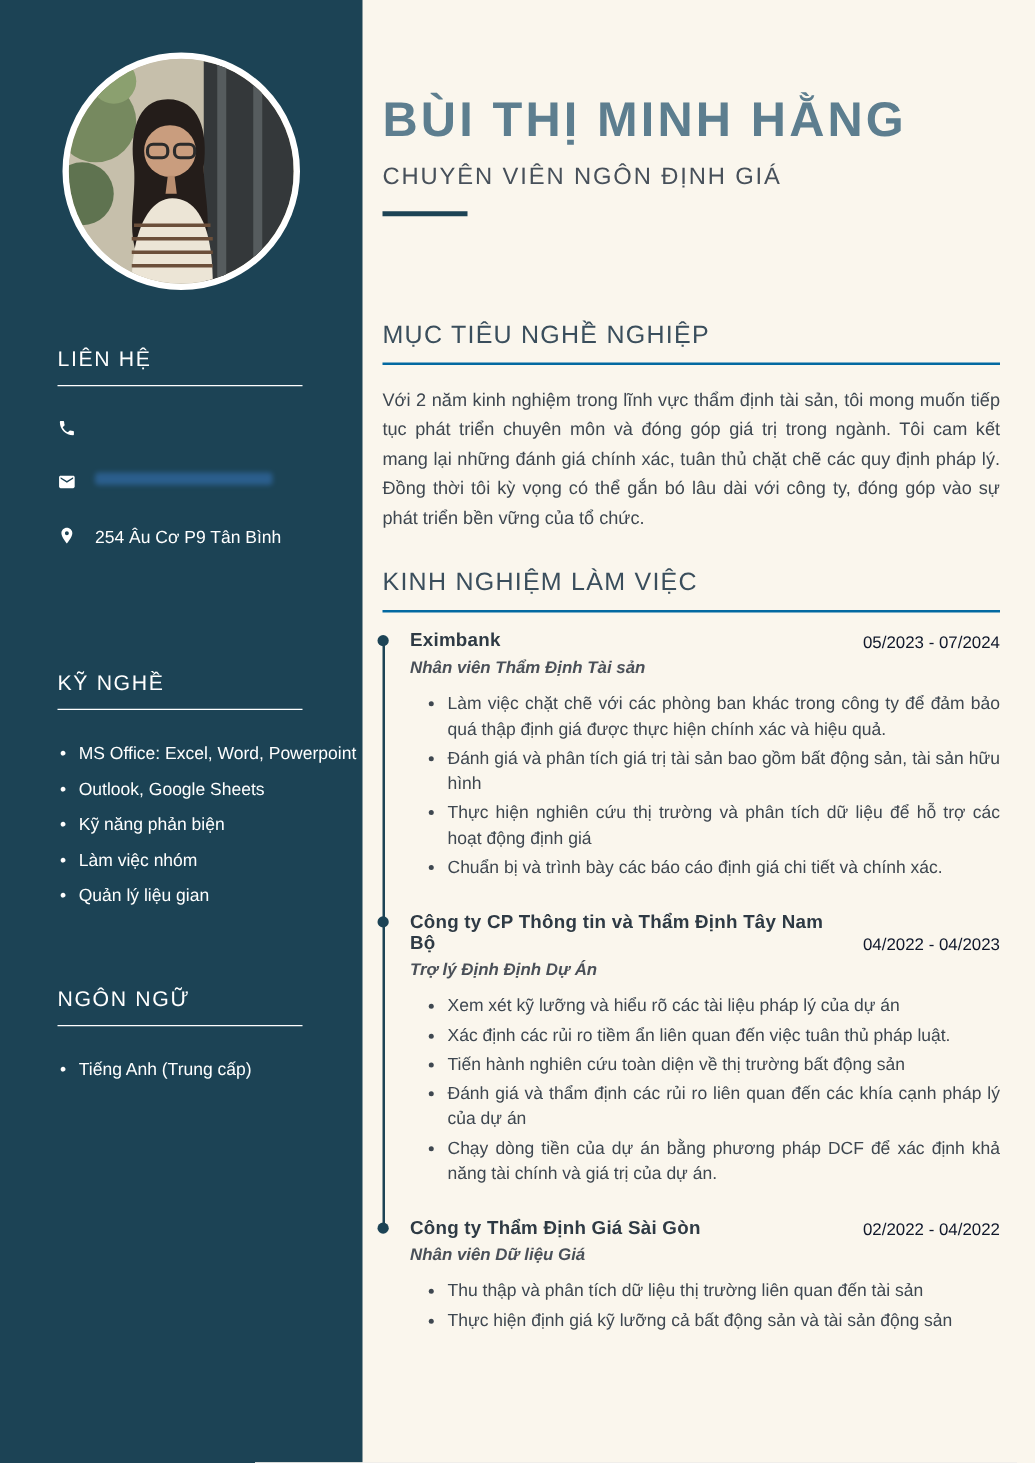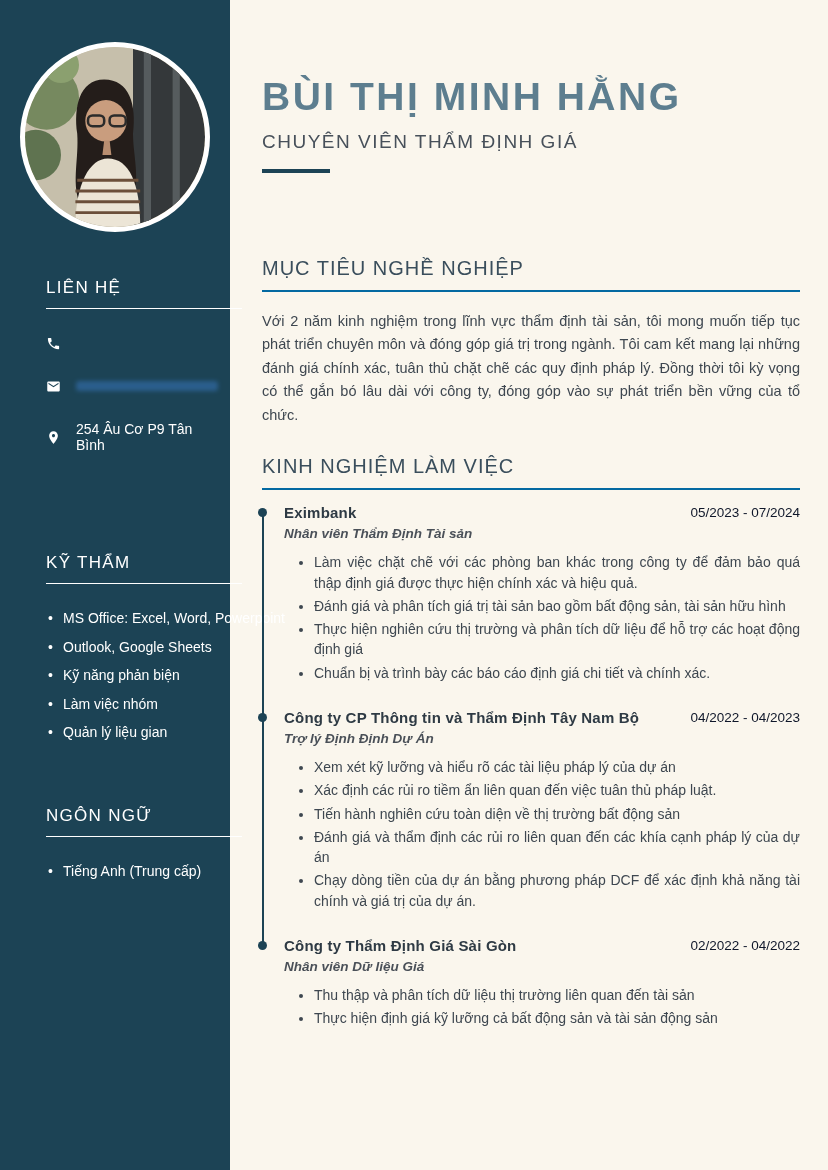--- a/index.html
+++ b/index.html
@@ -1,57 +1,57 @@
 <!DOCTYPE html>
 <html><head>
 <meta charset="utf-8">
 <style>
   * { margin:0; padding:0; box-sizing:border-box; }
   html,body { background:#e8e8e8; }
   body { font-family:"Liberation Sans","DejaVu Sans",sans-serif; }
   .page { position:relative; width:828px; height:1170px; margin:0 auto; display:flex; background:#faf6ed; overflow:hidden; }
 
   
-  .sidebar { width:230px; flex-shrink:0; background:#1c4355; color:#fff; }
+  .sidebar { width:290px; flex-shrink:0; background:#1c4355; color:#fff; }
   .photo-wrap { width:190px; height:190px; margin:42px auto 0; border-radius:50%; border:5px solid #ffffff; overflow:hidden; background:#c9c2ae; }
   .photo-wrap svg { display:block; width:100%; height:100%; }
   .side-inner { padding:0 8px 0 46px; }
   .side-sec h2 { font-size:17px; font-weight:normal; letter-spacing:1.3px; color:#fff; }
   .side-rule { width:196px; border-bottom:1.5px solid #ffffff; margin-top:10px; }
   .contact-sec { margin-top:46px; }
   .contact-list { list-style:none; margin-top:26px; }
-  .contact-item { display:flex; align-items:center; gap:15px; margin-bottom:27px; font-size:14px; min-height:16px; }
+  .contact-item { display:flex; gap:15px; margin-bottom:27px; font-size:14px; min-height:16px; }
   .contact-item svg { width:15px; height:15px; flex-shrink:0; fill:#ffffff; }
   .redact { display:inline-block; width:142px; height:10px; border-radius:3px; background:#3a79c3; opacity:.5; filter:blur(2px); }
   .edu-sec { margin-top:48px; }
   .edu-period { margin-top:22px; font-size:14.5px; }
   .edu-school { margin-top:7px; font-size:14.5px; }
   .side-list { list-style:none; margin-top:14px; }
   .side-list li { position:relative; padding-left:17px; margin-bottom:11px; font-size:14px; line-height:1.25; }
   .side-list li::before { content:"•"; position:absolute; left:2px; top:0; color:#fff; }
   .skills-sec { margin-top:100px; }
   .skills-sec .side-list { margin-top:26px; }
   .skills-sec .side-list li { white-space:nowrap; }
   .lang-sec { margin-top:64px; }
   .lang-sec .side-list { margin-top:26px; }
 
   
-  .main { flex:1; padding:74px 28px 0 32px; color:#3e4750; }
+  .main { flex:1; padding:74px 28px 0 16px; color:#3e4750; }
   .name { font-size:39px; font-weight:bold; letter-spacing:2.5px; color:#5d7e8f; line-height:1.2; }
   .job-title { margin-top:10px; font-size:19px; letter-spacing:1.5px; color:#47505a; }
   .title-bar { width:68px; height:4px; background:#1c4355; margin-top:16px; }
   .section.objective { margin-top:84px; }
   .section.experience { margin-top:28px; }
   .sec-head { font-size:20px; font-weight:normal; letter-spacing:1px; color:#3a4e5c; padding-bottom:10px; border-bottom:2px solid #0369a1; }
   .objective p { margin-top:18px; font-size:14.5px; line-height:1.62; text-align:justify; color:#3e4750; }
 
   .jobs { position:relative; margin-top:14px; padding-left:22px; }
   .jobs::before { content:""; position:absolute; left:0; top:10px; bottom:86px; width:2px; background:#1c4355; }
   .job + .job { margin-top:26px; }
-  .job-head { display:flex; align-items:center; position:relative; }
+  .job-head { display:flex; align-items:flex-end; position:relative; }
   .job-head .dot { position:absolute; left:-26px; top:4px; width:9px; height:9px; border-radius:50%; background:#1c4355; }
   .company { font-size:15px; font-weight:bold; color:#2e3a44; letter-spacing:.2px; }
   .period { margin-left:auto; padding-left:12px; font-size:13.5px; color:#0f172a; white-space:nowrap; }
   .role { margin-top:5px; font-style:italic; font-size:13.5px; color:#4a5058;font-weight:bold; }
   .bullets { margin-top:11px; padding-left:30px; }
   .bullets li { font-size:14px; line-height:1.45; color:#3e4750; margin-bottom:3px; text-align:justify; }
 </style>
 </head>
 <body>
 
@@ -107,21 +107,21 @@
             <svg viewBox="0 0 24 24">
                 <path d="M12 2C8.1 2 5 5.1 5 9c0 5.2 7 13 7 13s7-7.8 7-13c0-3.9-3.1-7-7-7zm0 9.5c-1.4 0-2.5-1.1-2.5-2.5S10.6 6.5 12 6.5s2.5 1.1 2.5 2.5-1.1 2.5-2.5 2.5z"></path>
               </svg>
             <span>254 Âu Cơ P9 Tân Bình</span>
           </li>
         </ul>
       </section>
 
 
       <section class="side-sec skills-sec">
-        <h2>KỸ THẨM</h2>
+        <h2>KỸ NGHỀ</h2>
         <div class="side-rule"></div>
         <ul class="side-list">
 
         <li>MS Office: Excel,  Word, Powerpoint</li>
             <li>Outlook, Google Sheets</li>
             <li>Kỹ năng phản biện</li>
             <li>Làm việc nhóm</li>
             <li>Quản lý liệu gian</li>
           </ul>
       </section>
@@ -135,21 +135,21 @@
           </ul>
       </section>
 
     </div>
   </aside>
 
   <main class="main">
 
     <header>
       <h1 class="name">BÙI THỊ MINH HẰNG</h1>
-      <div class="job-title">CHUYÊN VIÊN THẨM ĐỊNH GIÁ</div>
+      <div class="job-title">CHUYÊN VIÊN NGÔN ĐỊNH GIÁ</div>
       <div class="title-bar"></div>
     </header>
 
     <section class="section objective">
       <h2 class="sec-head">MỤC TIÊU NGHỀ NGHIỆP</h2>
       <p>Với 2 năm kinh nghiệm trong lĩnh vực thẩm định tài sản, tôi mong muốn tiếp tục phát triển chuyên môn và đóng góp giá trị trong ngành. Tôi cam kết mang lại những đánh giá chính xác, tuân thủ chặt chẽ các quy định pháp lý. Đồng thời tôi kỳ vọng có thể gắn bó lâu dài với công ty, đóng góp vào sự phát triển bền vững của tổ chức.</p>
     </section>
 
     <section class="section experience">
       <h2 class="sec-head">KINH NGHIỆM LÀM VIỆC</h2>

